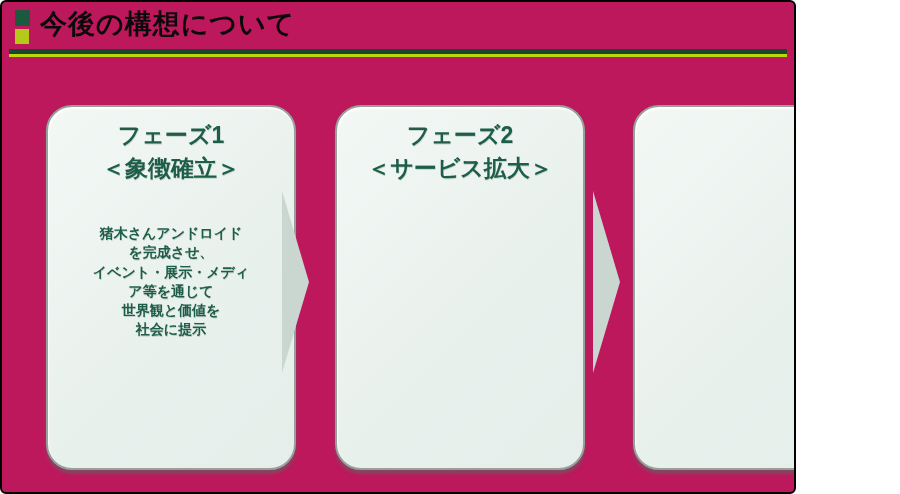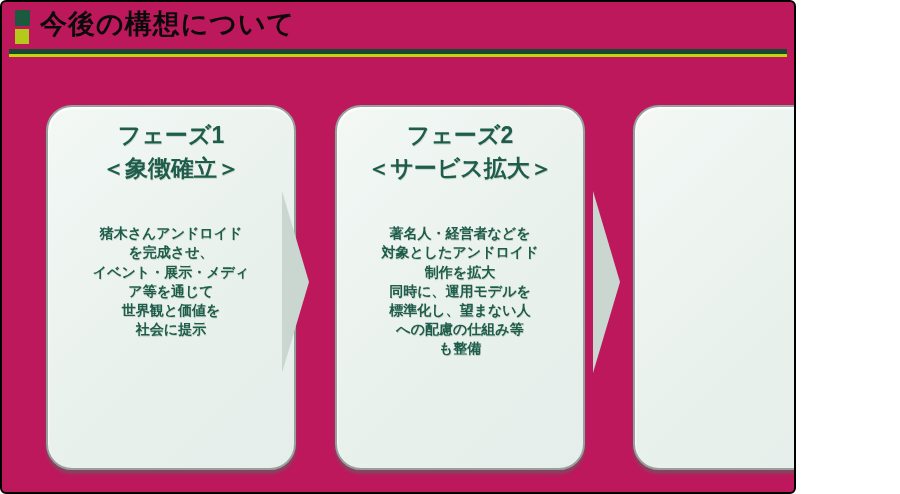--- a/index.html
+++ b/index.html
@@ -99,27 +99,20 @@
 ア等を通じて
 世界観と価値を
 社会に提示</p>
     </section>
 
     <div class="arrow a1"></div>
 
     <section class="phase-box p2">
       <h2 class="phase-heading">フェーズ2
 ＜サービス拡大＞</h2>
-      <p class="phase-body">著名人・経営者などを
-対象としたアンドロイド
-制作を拡大
-同時に、運用モデルを
-標準化し、望まない人
-への配慮の仕組み等
-も整備</p>
     </section>
 
     <div class="arrow a2"></div>
 
     <section class="phase-box p3">
     </section>
 
   </main>
 
 </div>

